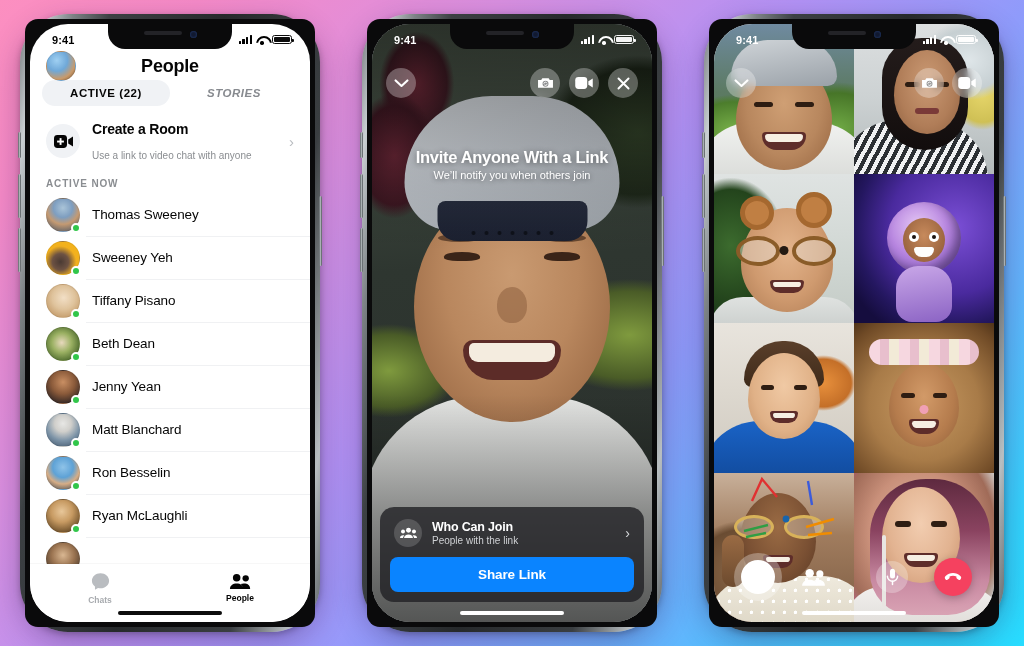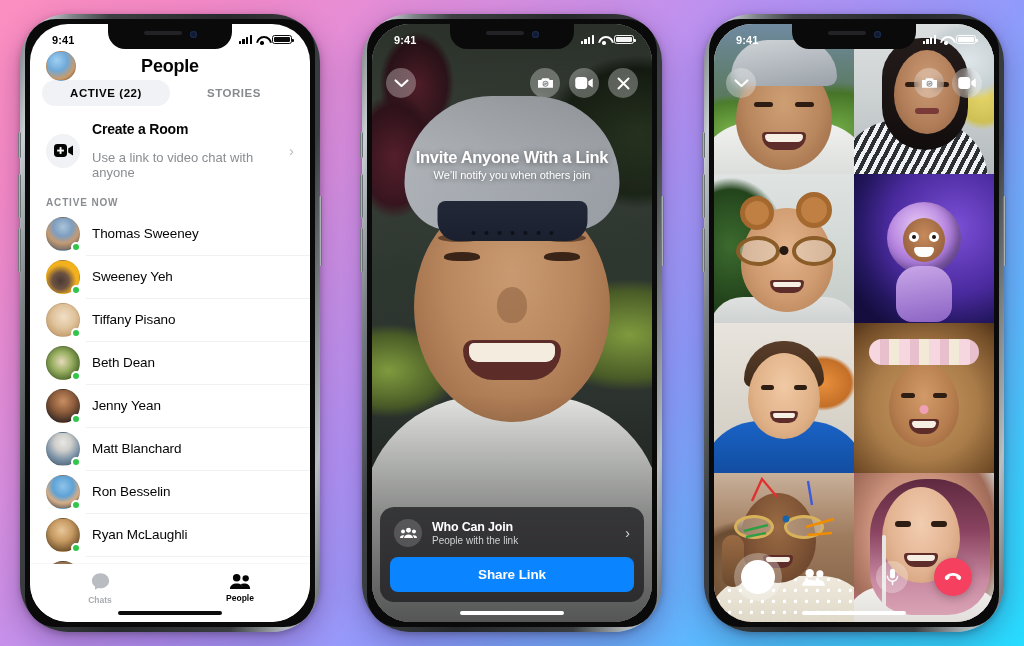--- a/index.html
+++ b/index.html
@@ -27,21 +27,21 @@
     top: 14px;
     width: 300px;
     height: 618px;
     border-radius: 48px;
     background: linear-gradient(100deg,#6f7477 0%,#c9cfd2 6%,#7d8386 13%,#3c4043 22%,#26292b 50%,#3a3e41 78%,#b8bec1 92%,#5e6467 100%);
     padding: 5px;
     box-shadow: 0 10px 30px rgba(40,10,60,.30), 0 2px 6px rgba(0,0,0,.25);
   }
   .phone-inner {
     width: 100%; height: 100%;
-    border-radius: 31px;
+    border-radius: 13px;
     background: #0a0a0b;
     padding: 5px;
     position: relative;
   }
   .screen {
     width: 100%; height: 100%;
     border-radius: 38px;
     overflow: hidden;
     position: relative;
     background: #fff;
@@ -121,33 +121,33 @@
     position: absolute; left: 0; right: 0; text-align: center;
     font-size: 18px; font-weight: bold; color: #050505; letter-spacing: -.2px;
     pointer-events: none;
   }
   .p1-tabs { display: flex; padding: 2px 12px 0 12px; gap: 0; }
   .p1-tab {
     flex: 1; text-align: center; font-size: 11.5px; font-weight: bold;
     letter-spacing: .55px; padding: 7px 0; border-radius: 15px;
   }
   .p1-tab.active { background: #f0f2f5; color: #050505; }
-  .p1-tab.inactive { color: #878a8f; }
+  .p1-tab.inactive { color: #878a8f; font-style: italic; }
 
   .room-row {
     display: flex; align-items: center; gap: 12px;
     padding: 11px 16px 11px 16px; margin-top: 4px;
   }
   .room-icon {
     width: 34px; height: 34px; border-radius: 50%; background: #f0f2f5;
     display:flex; align-items:center; justify-content:center; flex:none;
   }
   .room-txt { flex: 1; min-width: 0; }
   .room-title { font-size: 14px; font-weight: bold; color: #050505; letter-spacing:-.2px; }
-  .room-sub { font-size: 13px; color: #8a8d91; margin-top: 13px; }
+  .room-sub { font-size: 10px; color: #8a8d91; margin-top: 13px; }
   .chev { color: #b9bcc0; font-size: 15px; flex: none; }
 
   .section-label {
     font-size: 10px; font-weight: bold; color: #8a8d91;
     letter-spacing: .85px; padding: 6px 16px 4px 16px;
   }
   .contact-list { position: relative; }
   .contact {
     display: flex; align-items: center; gap: 12px;
     padding: 7.5px 16px; height: 43px;

